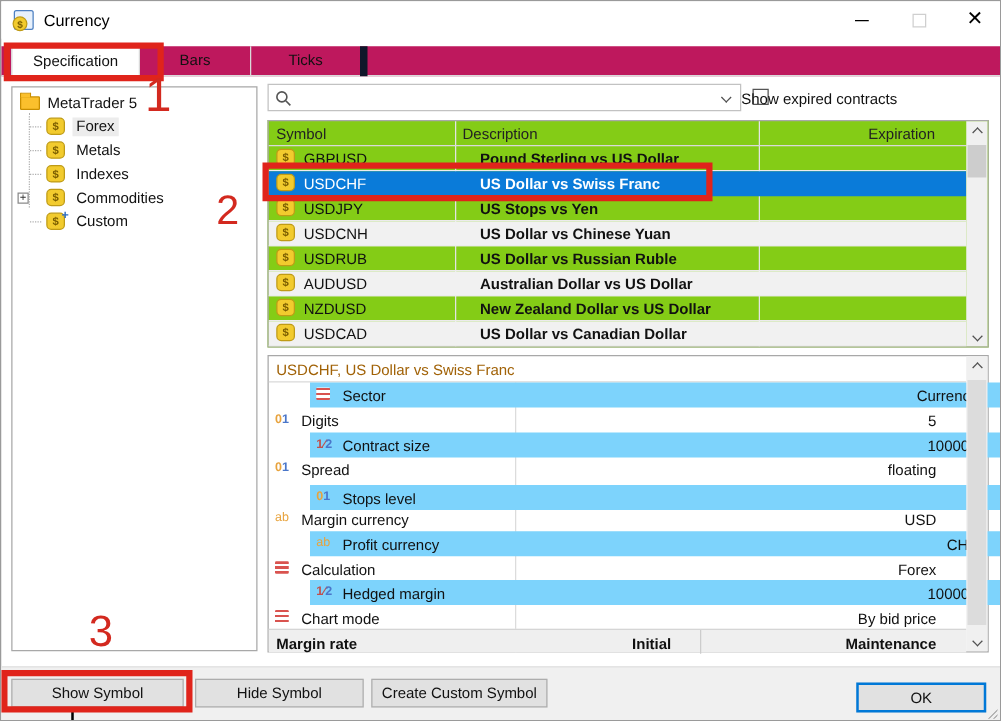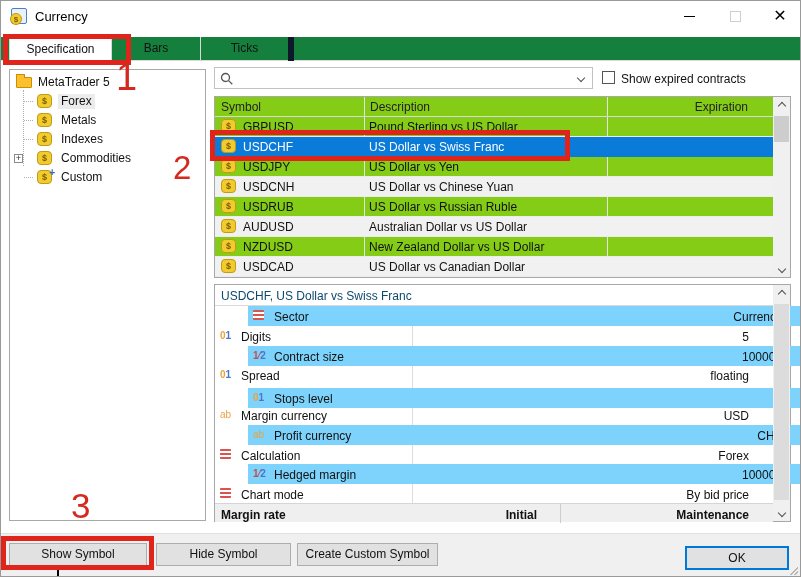--- a/index.html
+++ b/index.html
@@ -17,21 +17,21 @@
     background:#f2cb2e; border:1px solid #bf9b16; border-radius:50%;
     font-size:8px; font-weight:bold; color:#7a5d00; text-align:center; line-height:11px; }
   .title-text { position:absolute; left:34px; top:8px; font-size:13px; color:#000; }
   .winbtn { position:absolute; top:0; width:44px; height:30px; text-align:center; }
   .btn-min  { left:666px; } .btn-max { left:712px; } .btn-close { left:757px; }
   .glyph-min { display:inline-block; margin-top:15px; width:11px; height:1px; background:#000; }
   .glyph-max { display:inline-block; margin-top:10px; width:11px; height:11px; border:1px solid #cfcfcf; }
   .glyph-close { font-size:16px; line-height:30px; color:#000; }
   
   .tabstrip { position:absolute; left:0; top:36px; width:801px; height:24px;
-    background:#15803d; border-bottom:1px solid #d9d9d9; }
+    background:#be185d; border-bottom:1px solid #d9d9d9; }
   .tab { position:absolute; top:0; height:24px; text-align:center; line-height:23px; }
   .tab-active { left:8px; width:103px; background:#fff; border:1px solid #d9d9d9; border-bottom:none; height:25px; }
   .tab-bars { left:111px; width:89px; border-right:1px solid #d9d9d9; }
   .tab-ticks { left:200px; width:93px; border-right:6px solid #0f172a; }
   
   .tree { position:absolute; left:8px; top:68px; width:197px; height:452px;
     background:#fff; border:1px solid #a8a8a8; }
   .tree-row { position:absolute; left:0; height:19px; line-height:18px; width:195px; }
   .tree-vline { position:absolute; left:13px; top:20px; height:76px; border-left:1px dotted #b0b0b0; }
   .stub { position:absolute; left:14px; top:9px; width:9px; border-top:1px dotted #b0b0b0; }
@@ -56,47 +56,47 @@
   .search-input { position:absolute; left:24px; top:1px; width:330px; height:18px;
     border:none; outline:none; font-family:"Liberation Sans", sans-serif; font-size:12px; }
   .mag { position:absolute; left:5px; top:4px; }
   .chev { display:inline-block; width:6px; height:6px;
     border-left:1px solid #505050; border-bottom:1px solid #505050; }
   .chev.down { transform:rotate(-45deg); }
   .chev.up { transform:rotate(135deg); }
   .combo-chev { position:absolute; right:8px; top:7px; }
   .checkbox { position:absolute; left:601px; top:70px; width:13px; height:13px;
     background:#fff; border:1px solid #555; }
-  .checkbox-label { position:absolute; left:620px; top:71px; }
+  .checkbox-label { position:absolute; left:592px; top:71px; }
   
   .table { position:absolute; left:213px; top:95px; width:577px; height:182px;
     background:#84cc16; border:1px solid #a8a8a8; }
   .thead { position:absolute; left:0; top:0; width:558px; height:20px; border-bottom:1px solid #d9d9d9; }
   .th-sym { position:absolute; left:6px; top:3px; color:#222; }
   .th-desc { position:absolute; left:155px; top:3px; color:#222; }
   .th-exp { position:absolute; right:25px; top:3px; color:#222; }
   .col-div1 { position:absolute; left:149px; top:0; height:180px; border-left:1px solid #e3e3e3; }
   .col-div2 { position:absolute; left:392px; top:0; height:180px; border-left:1px solid #e3e3e3; }
   .trow { position:absolute; left:0; width:558px; height:20px; border-bottom:1px solid #ececec; }
   .trow.alt { background:#f1f1f1; }
   .trow.selected { background:#0a7bd9; color:#fff; border-bottom:none; }
   .trow .coin { position:absolute; left:6px; top:2px; }
   .cell-sym { position:absolute; left:28px; top:3px; }
-  .cell-desc { position:absolute; left:154px; top:3px; }
+  .cell-desc { position:absolute; left:169px; top:3px;font-weight:bold; }
   
   .vscroll { position:absolute; right:0; top:0; width:17px; background:#f0f0f0; }
   .sb-btn { position:absolute; left:0; width:17px; height:17px; text-align:center; }
   .sb-btn .chev { margin-top:6px; }
   .sb-thumb { position:absolute; left:1px; width:15px; background:#cdcdcd; }
   
   .spec { position:absolute; left:213px; top:283px; width:577px; height:238px;
     background:#fff; border:1px solid #a8a8a8; }
   .spec-header { position:absolute; left:0; top:0; width:558px; height:21px;
     border-bottom:1px solid #d9d9d9; }
-  .spec-header span { position:absolute; left:6px; top:4px; color:#0c4a6e;text-align:right; }
+  .spec-header span { position:absolute; left:6px; top:4px; color:#a16207;text-align:right; }
   .srow { position:absolute; left:0; width:558px; height:20px; line-height:19px; }
   .srow.alt { background:#7dd3fc;margin-left:33px; }
   .spec-div { position:absolute; left:197px; top:21px; height:216px; border-left:1px solid #dcdcdc; }
   .srow .ic { position:absolute; left:5px; top:3px; width:16px; height:13px;
     font-size:10px; font-weight:bold; line-height:13px; }
   .ic-01::before { content:"0"; color:#e8a33d; }
   .ic-01::after { content:"1"; color:#4a76c9; }
   .ic-ab { color:#e8a33d; }
   .ic-ab::before { content:"ab"; font-weight:normal; }
   .ic-half { font-size:9px; }
@@ -214,21 +214,21 @@
       <span class="cell-desc">Pound Sterling vs US Dollar</span>
     </div>
     <div class="trow selected" style="top:40px;">
       <span class="coin">$</span>
       <span class="cell-sym">USDCHF</span>
       <span class="cell-desc">US Dollar vs Swiss Franc</span>
     </div>
     <div class="trow" style="top:60px;">
       <span class="coin">$</span>
       <span class="cell-sym">USDJPY</span>
-      <span class="cell-desc">US Dollar vs Yen</span>
+      <span class="cell-desc">US Stops vs Yen</span>
     </div>
     <div class="trow alt" style="top:80px;">
       <span class="coin">$</span>
       <span class="cell-sym">USDCNH</span>
       <span class="cell-desc">US Dollar vs Chinese Yuan</span>
     </div>
     <div class="trow" style="top:100px;">
       <span class="coin">$</span>
       <span class="cell-sym">USDRUB</span>
       <span class="cell-desc">US Dollar vs Russian Ruble</span>

